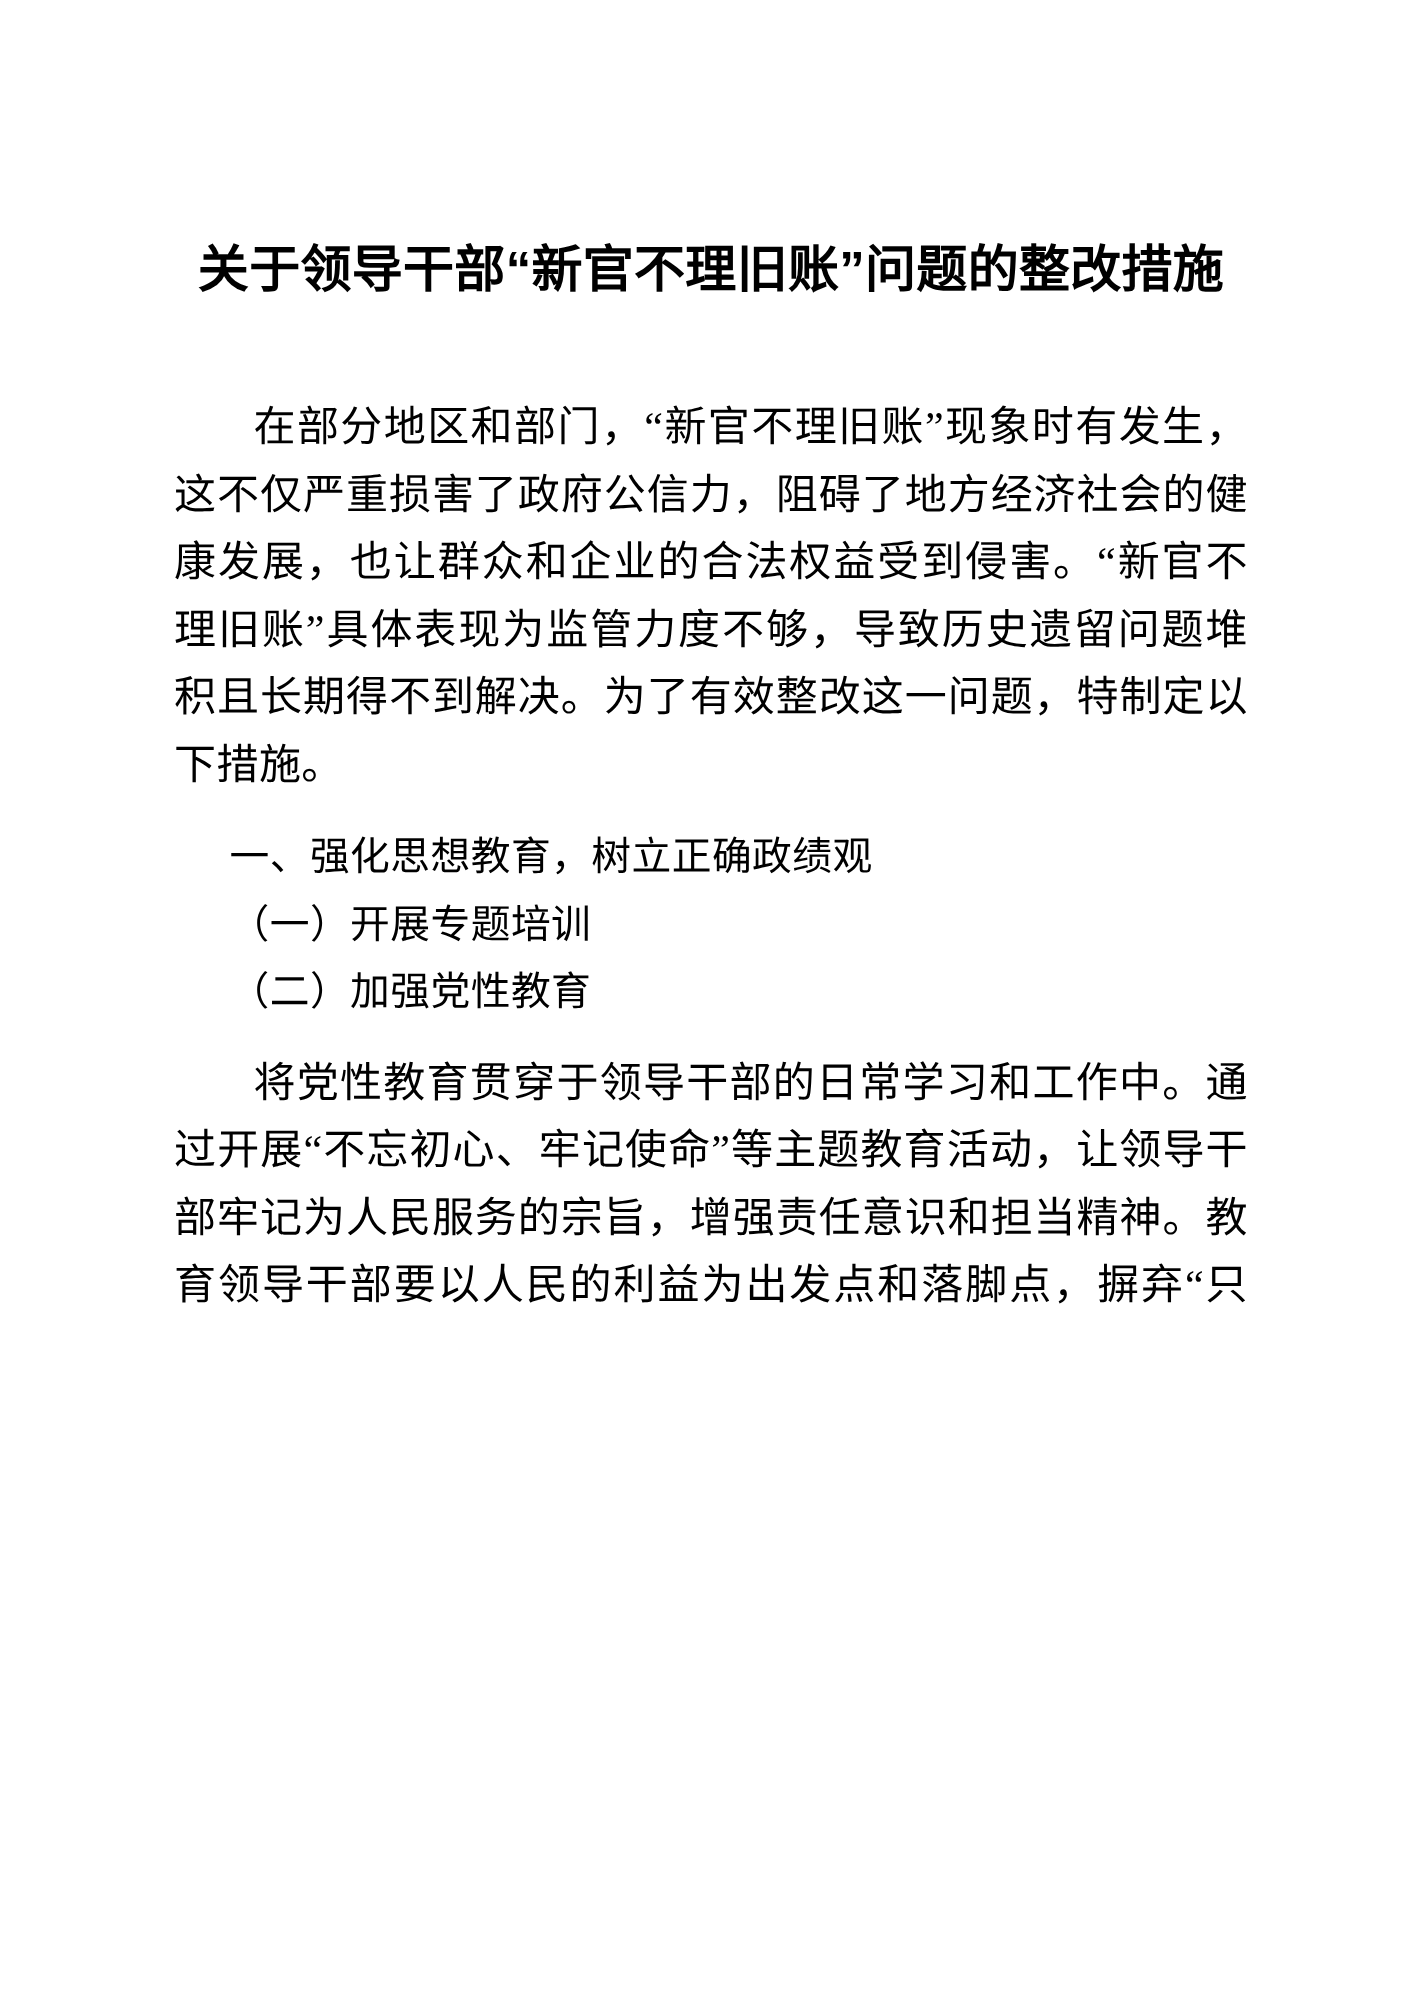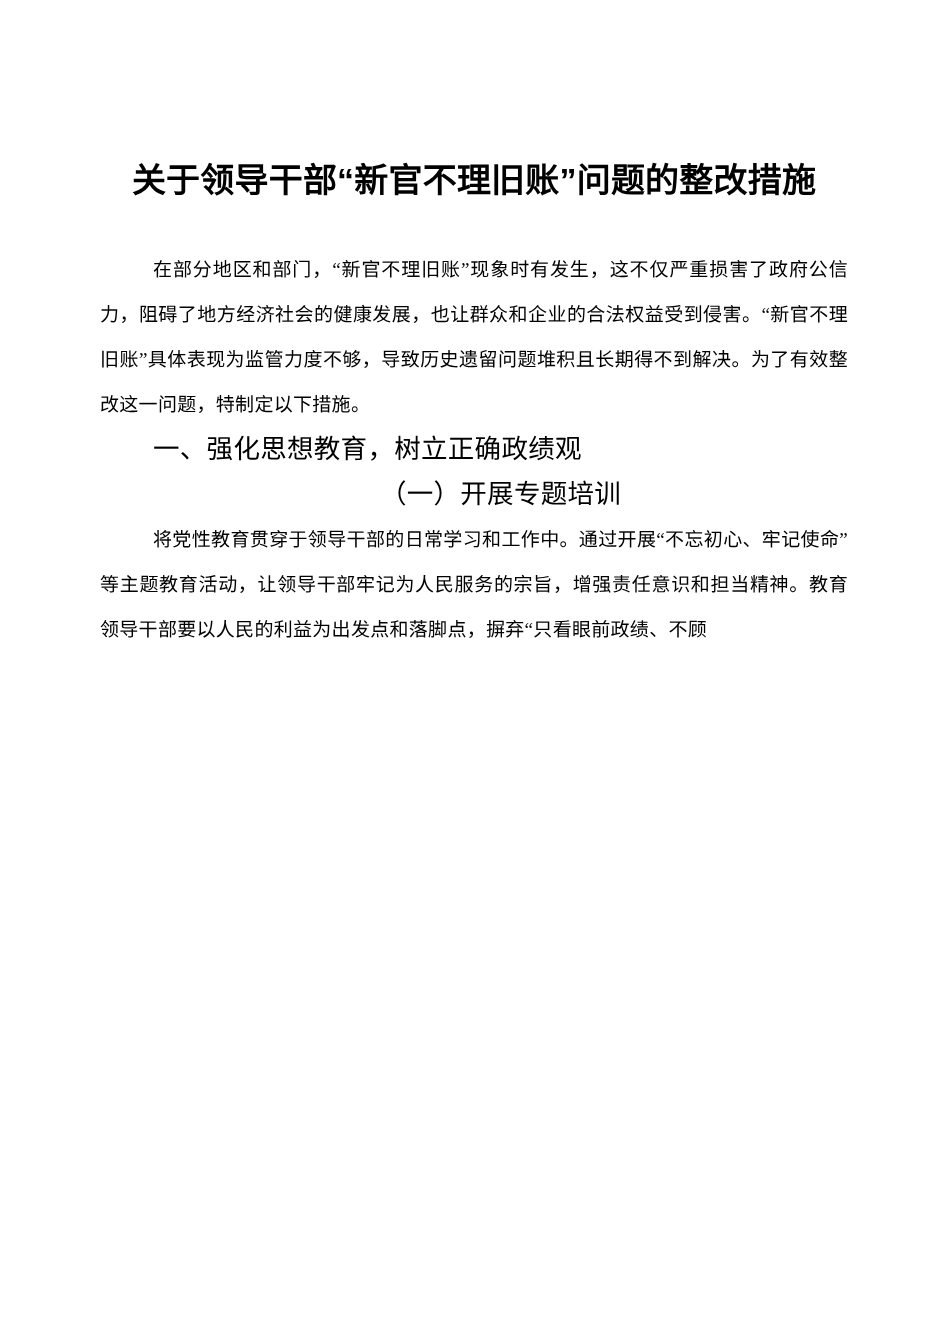--- a/index.html
+++ b/index.html
@@ -47,24 +47,24 @@
     word-break: break-all;
   }
 
   
   .title-gap {
     height: 42px;
   }
 
   
   .para {
-    margin: 0;
+    margin: 16px;
     padding: 0;
     font-family: "Liberation Serif", "DejaVu Serif", serif;
-    font-size: 19px;
+    font-size: 28px;
     line-height: 45px;
     text-align: justify;
     text-justify: inter-ideograph;
     text-indent: 53px;
     word-break: break-all;
     letter-spacing: 0.3px;
   }
 
   
   .h1-line {
@@ -82,21 +82,21 @@
 
   
   .h2-line {
     margin: 0;
     padding: 0;
     font-family: "Liberation Serif", "DejaVu Serif", serif;
     font-weight: normal;
     font-size: 26.5px;
     line-height: 45px;
     text-indent: 53px;
-    text-align: center;
+    text-align: left;
     word-break: break-all;
     letter-spacing: 0.3px;
   }
 
   
   .clipped {
     max-height: 180px;
     overflow: hidden;
   }
 </style>
@@ -110,17 +110,18 @@
 
     <div class="title-gap"></div>
 
     <p class="para">在部分地区和部门，“新官不理旧账”现象时有发生，这不仅严重损害了政府公信力，阻碍了地方经济社会的健康发展，也让群众和企业的合法权益受到侵害。“新官不理旧账”具体表现为监管力度不够，导致历史遗留问题堆积且长期得不到解决。为了有效整改这一问题，特制定以下措施。</p>
 
     <p class="h1-line">一、强化思想教育，树立正确政绩观</p>
 
     <p class="h2-line">（一）开展专题培训</p>
 
 
+    <p class="h2-line">（二）加强党性教育</p>
 
     <p class="para clipped">将党性教育贯穿于领导干部的日常学习和工作中。通过开展“不忘初心、牢记使命”等主题教育活动，让领导干部牢记为人民服务的宗旨，增强责任意识和担当精神。教育领导干部要以人民的利益为出发点和落脚点，摒弃“只看眼前政绩、不顾</p>
 
   </div>
 </div>
 
 </body></html>

